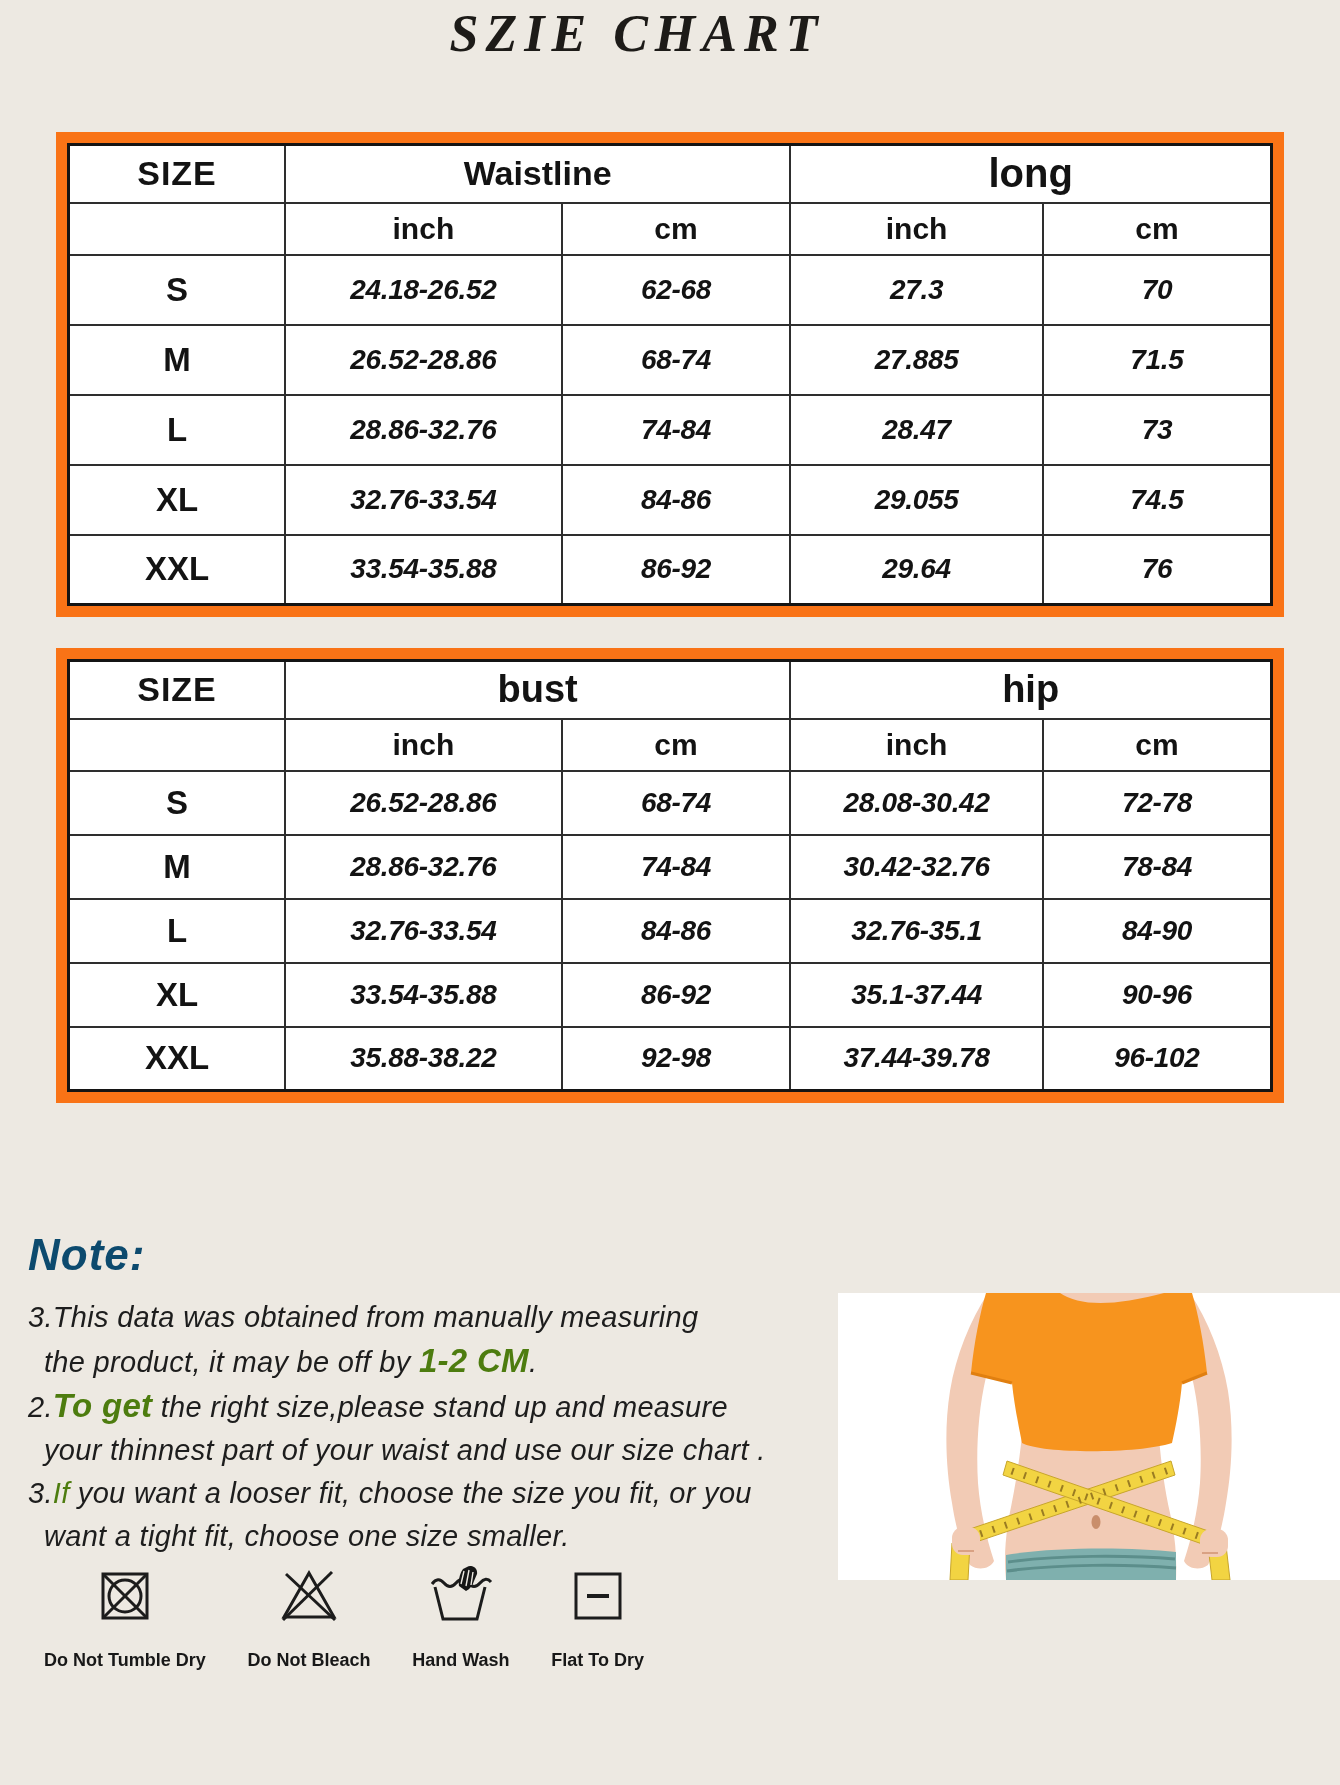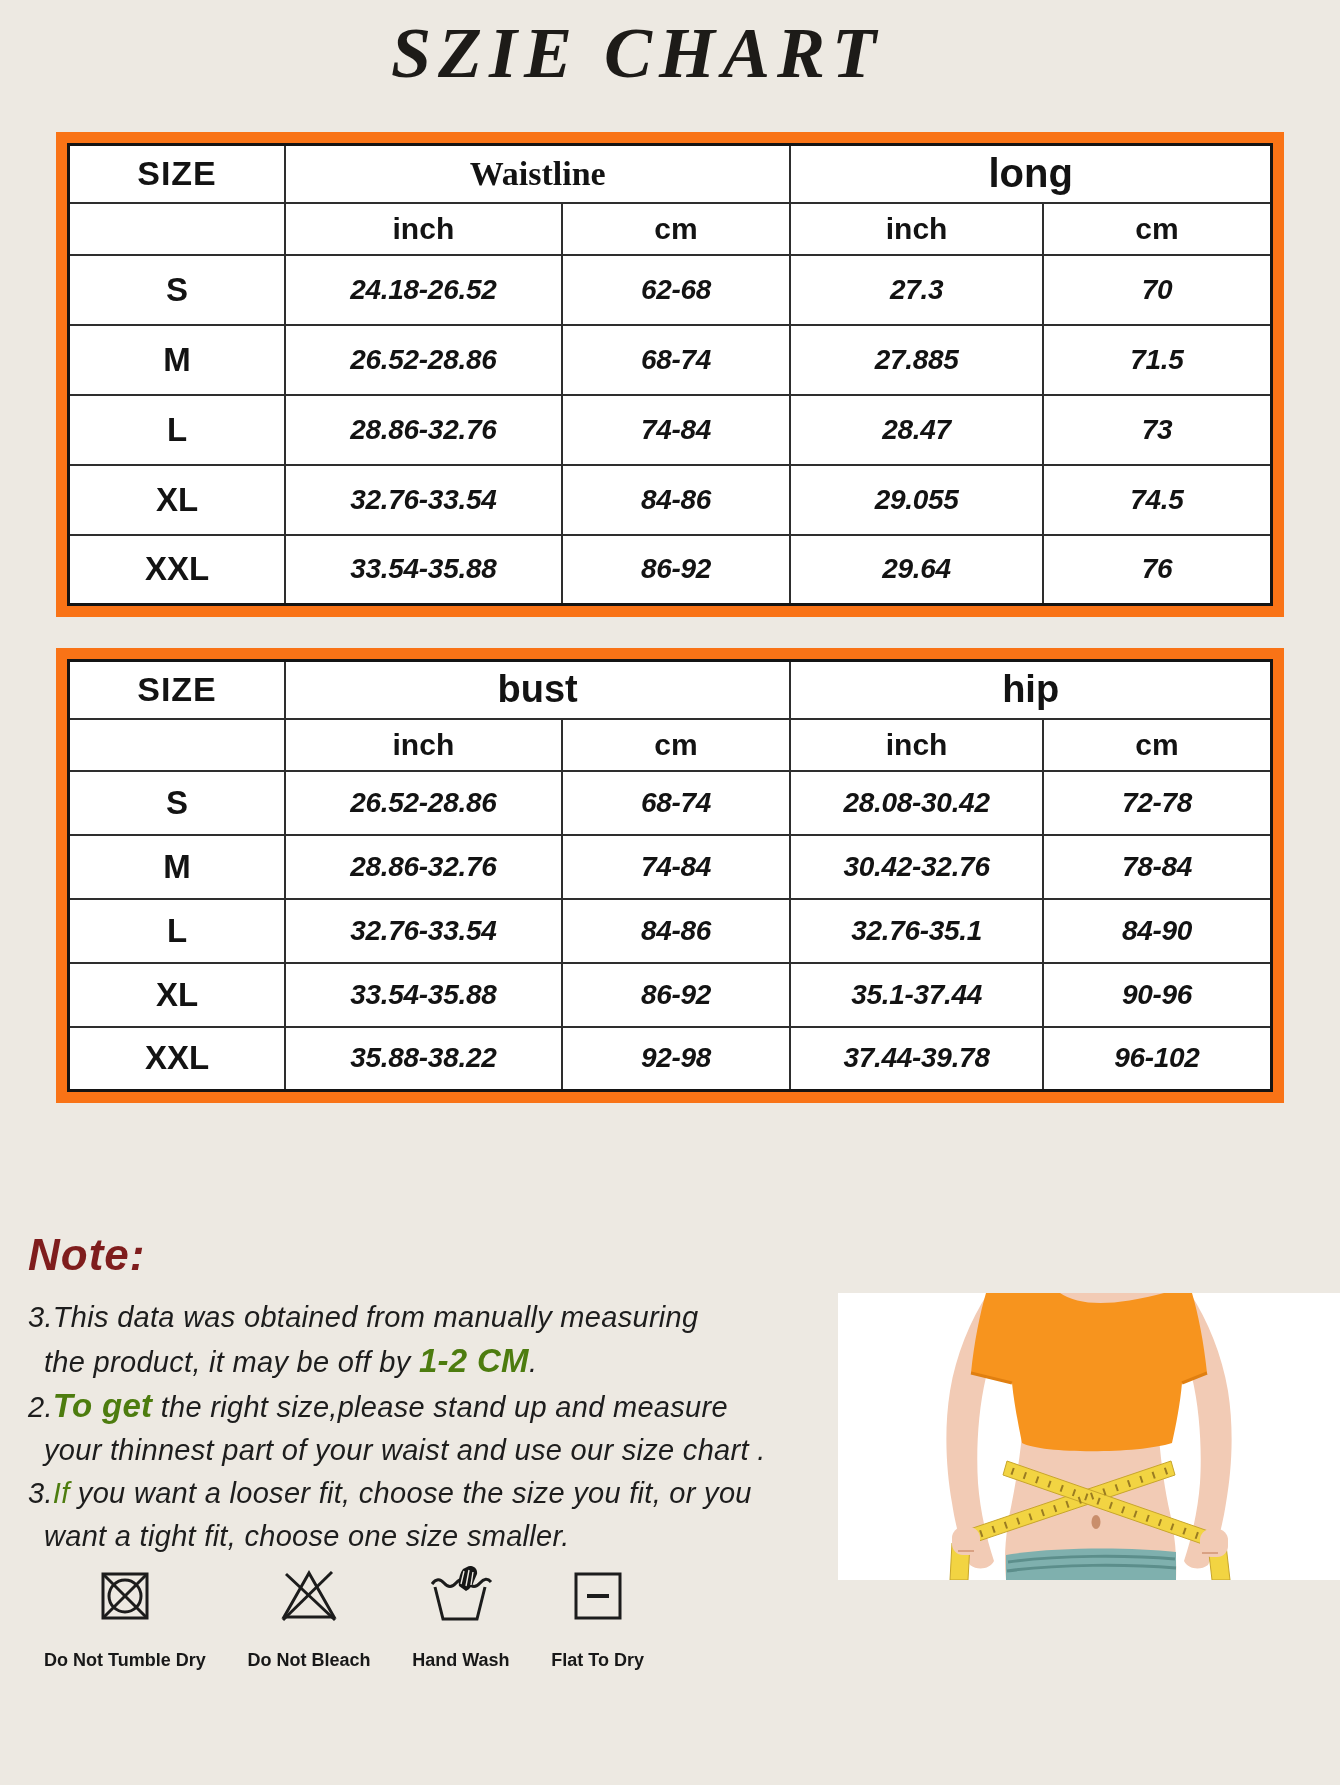--- a/index.html
+++ b/index.html
@@ -1,45 +1,45 @@
 <!DOCTYPE html>
 <html><head>
 <meta charset="utf-8">
 <style>
   html,body{margin:0;padding:0;background:#d8d4cc;}
   .page{position:relative;width:1340px;height:1785px;background:#EDE9E2;overflow:hidden;
         font-family:"Liberation Sans",sans-serif;color:#131313;}
 
   
-  .title{position:absolute;top:12px;left:0;width:100%;box-sizing:border-box;padding-right:66px;
+  .title{position:absolute;top:4px;left:0;width:100%;box-sizing:border-box;padding-right:66px;
          text-align:center;font-family:"Liberation Serif","DejaVu Serif",serif;
-         font-style:italic;font-weight:700;font-size:72px;letter-spacing:7px;color:#1d1b18;}
+         font-style:italic;font-weight:700;font-size:52px;letter-spacing:7px;color:#1d1b18;}
 
   
   .panel{position:absolute;left:56px;width:1206px;background:#f97316;padding:11px;}
   .panel1{top:132px;}
   .panel2{top:648px;}
   table.size-table{border-collapse:collapse;width:1206px;table-layout:fixed;
                    border:3px solid #141414;background:#fff;}
   table.size-table th,table.size-table td{border:2px solid #2e2e2e;text-align:center;
                    vertical-align:middle;font-weight:700;color:#131313;padding:0;}
   col.c1{width:18%;} col.c2{width:23%;} col.c3{width:19%;} col.c4{width:21%;} col.c5{width:19%;}
   .t1 thead tr:nth-child(1){height:58px;} .t1 thead tr:nth-child(2){height:52px;}
   .t1 tbody tr{height:70px;}
   .t2 thead tr:nth-child(1){height:58px;} .t2 thead tr:nth-child(2){height:52px;}
   .t2 tbody tr{height:64px;}
   th.size-h{font-size:34px;letter-spacing:1px;}
-  th.gh{font-size:34px;font-family:Liberation Serif, serif;} th.gh-big{font-size:40px;} th.gh-mid{font-size:38px;}
+  th.gh{font-size:34px;} th.gh-big{font-size:40px;} th.gh-mid{font-size:38px;}
   th.unit{font-size:30px;}
   td.size-cell{font-size:33px;}
   td.val{font-size:28px;letter-spacing:-0.3px;font-style:italic;}
 
   
   .note{position:absolute;left:28px;top:1230px;width:800px;}
-  .note-heading{font-size:44px;font-weight:700;font-style:italic;color:#7f1d1d;
+  .note-heading{font-size:44px;font-weight:700;font-style:italic;color:#0c4a6e;
                 letter-spacing:1px;margin-bottom:16px;}
   .note-item{font-style:italic;font-size:29px;line-height:43px;color:#1d1d1d;letter-spacing:0.3px;}
   .note-line{white-space:nowrap;}
   .note-line.indent{padding-left:16px;}
   .red{color:#4d7c0f;}
   .emph{font-size:33px;font-weight:700;}
 
   
   .care{position:absolute;left:44px;top:1566px;width:600px;display:flex;
         justify-content:space-between;align-items:flex-end;}

